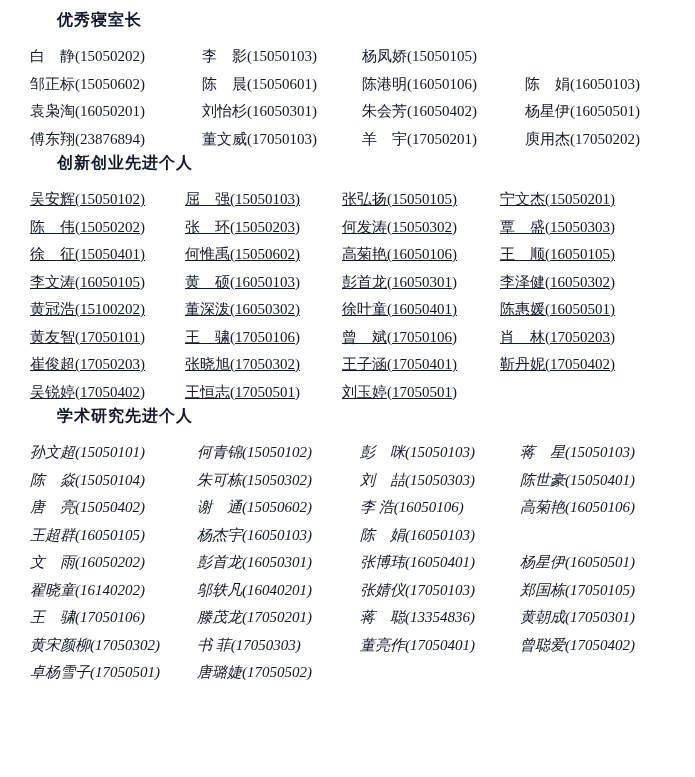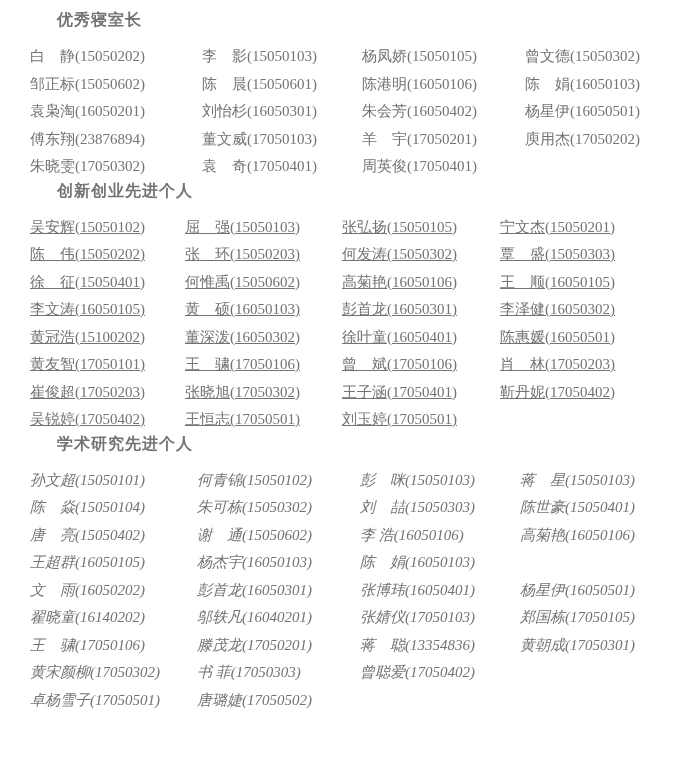--- a/index.html
+++ b/index.html
@@ -6,21 +6,21 @@
     margin: 0;
     padding: 0;
     background: #ffffff;
   }
   .page {
     position: relative;
     width: 695px;
     height: 777px;
     box-sizing: border-box;
     background: #ffffff;
-    color: #737373;
+    color: #0f172a;
     font-family: "Liberation Serif", "DejaVu Serif", serif;
     font-size: 15px;
     padding: 10px 28px 0 30px;
     overflow: hidden;
   }
   .doc-section { }
   .doc-section:first-child { margin-top: 0; }
   .section-heading {
     margin: 0 0 12px 27px;
     font-size: 16px;
@@ -43,44 +43,38 @@
 
 <div class="page">
   <div id="doc-body">
       <section class="doc-section sec-1">
         <h2 class="section-heading">优秀寝室长</h2>
         <div class="name-list">
           <div class="name-row">
             <span class="person">白　静(15050202)</span>
             <span class="person">李　影(15050103)</span>
             <span class="person">杨凤娇(15050105)</span>
-            <span class="person">曾文德(15050302)</span>
           </div>
           <div class="name-row">
             <span class="person">邹正标(15050602)</span>
             <span class="person">陈　晨(15050601)</span>
             <span class="person">陈港明(16050106)</span>
             <span class="person">陈　娟(16050103)</span>
           </div>
           <div class="name-row">
             <span class="person">袁枭淘(16050201)</span>
             <span class="person">刘怡杉(16050301)</span>
             <span class="person">朱会芳(16050402)</span>
             <span class="person">杨星伊(16050501)</span>
           </div>
           <div class="name-row">
             <span class="person">傅东翔(23876894)</span>
             <span class="person">董文威(17050103)</span>
             <span class="person">羊　宇(17050201)</span>
             <span class="person">庾用杰(17050202)</span>
-          </div>
-          <div class="name-row">
-            <span class="person">朱晓雯(17050302)</span>
-            <span class="person">袁　奇(17050401)</span>
-            <span class="person">周英俊(17050401)</span>
           </div>
         </div>
       </section>
       <section class="doc-section sec-2">
         <h2 class="section-heading">创新创业先进个人</h2>
         <div class="name-list">
           <div class="name-row">
             <span class="person">吴安辉(15050102)</span>
             <span class="person">屈　强(15050103)</span>
             <span class="person">张弘扬(15050105)</span>
@@ -169,20 +163,21 @@
           </div>
           <div class="name-row">
             <span class="person">王　骕(17050106)</span>
             <span class="person">滕茂龙(17050201)</span>
             <span class="person">蒋　聪(13354836)</span>
             <span class="person">黄朝成(17050301)</span>
           </div>
           <div class="name-row">
             <span class="person">黄宋颜柳(17050302)</span>
             <span class="person">书 菲(17050303)</span>
+            <span class="person">董亮作(17050401)</span>
             <span class="person">曾聪爱(17050402)</span>
           </div>
           <div class="name-row">
             <span class="person">卓杨雪子(17050501)</span>
             <span class="person">唐璐婕(17050502)</span>
           </div>
         </div>
       </section>
     </div>
 </div>

